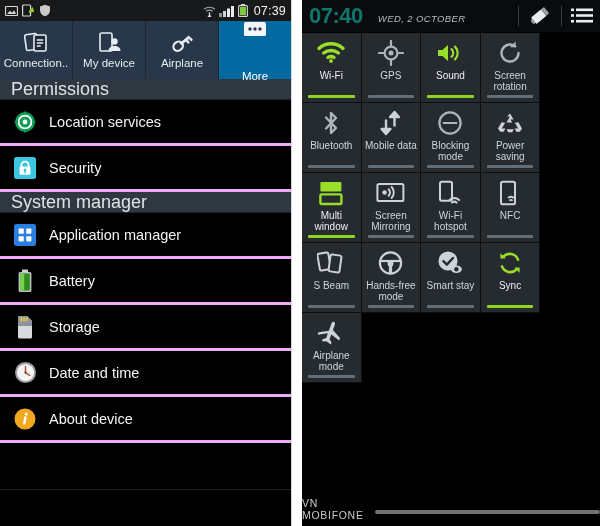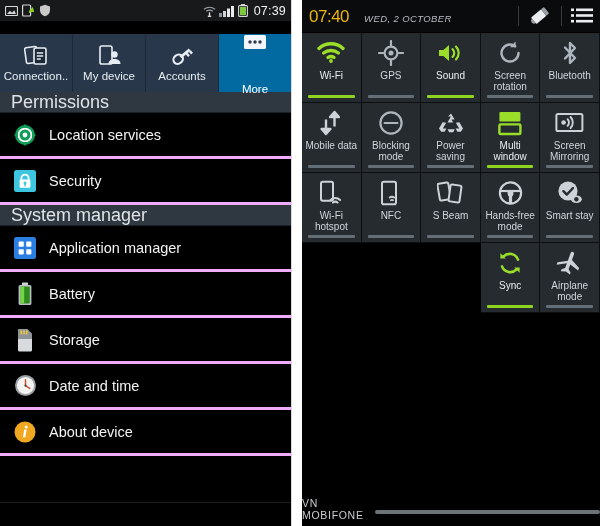--- a/index.html
+++ b/index.html
@@ -8,21 +8,21 @@
 
   
   .left-phone{position:absolute;left:0;top:0;width:292px;height:526px;background:#000;
     border-right:1px solid #d9d9d9;box-sizing:border-box;overflow:hidden;}
 
   .statusbar{height:21px;background:#17191b;display:flex;align-items:center;padding:0 5px;box-sizing:border-box;}
   .sb-left{display:flex;align-items:center;gap:4px;}
   .sb-right{margin-left:auto;display:flex;align-items:center;gap:3px;}
   .sb-time{color:#f2f2f2;font-size:12.5px;letter-spacing:.2px;margin-left:3px;}
 
-  .tabbar{height:58px;display:flex;background:#28384a;margin-top:13px;}
+  .tabbar{height:58px;display:flex;background:#28384a;}
   .tab{flex:1;display:flex;flex-direction:column;align-items:center;justify-content:center;
        gap:2px;position:relative;box-sizing:border-box;}
   .tab + .tab{border-left:1px solid #1d2935;}
   .tab.active{background:#0369a1;gap:29px;}
   .tab-label{color:#e6ecf2;font-size:11.5px;white-space:nowrap;}
   .tab.active .tab-label{color:#ffffff;}
   .tab-ico{height:24px;display:flex;align-items:flex-end;justify-content:center;}
 
   .section-head{height:21px;background:#2f3841;display:flex;align-items:center;
       padding-left:11px;box-sizing:border-box;border-bottom:1px solid #1b2127;}
@@ -31,26 +31,26 @@
   .listrow{height:46px;display:flex;align-items:center;padding-left:12px;
       box-sizing:border-box;border-bottom:3px solid #f0abfc;background:#000;}
   .listrow .ri{width:26px;height:26px;display:flex;align-items:center;justify-content:center;flex:0 0 26px;}
   .listrow .rl{color:#f3f3f3;font-size:14.5px;margin-left:11px;}
   .list-filler{border-bottom:1px solid #1e1e1e;background:#000;}
 
   
   .right-phone{position:absolute;left:302px;top:0;width:298px;height:526px;background:#000;overflow:hidden;}
   .qs-header{height:33px;background:#0a0b0c;display:flex;align-items:center;padding:0 7px;
       box-sizing:border-box;border-bottom:1px solid #000;}
-  .qs-clock{color:#eab308;font-size:17px;font-weight:normal;letter-spacing:-.5px;line-height:1;}
+  .qs-clock{color:#0f766e;font-size:22px;font-weight:bold;letter-spacing:-.5px;line-height:1;}
   .qs-date{color:#b6bcc2;font-size:9.5px;letter-spacing:.4px;margin-left:15px;margin-top:5px;font-style:italic;}
   .qs-hactions{margin-left:auto;display:flex;align-items:center;height:100%;}
   .qs-div{width:1px;height:20px;background:#3a3d40;margin:0 9px;}
 
-  .tilegrid{display:flex;flex-wrap:wrap;width:298px;background:#000;justify-content:flex-end;}
+  .tilegrid{display:flex;flex-wrap:wrap;width:277px;background:#000;}
   .tile{width:59.6px;height:70px;background:#262b30;box-sizing:border-box;
      display:flex;flex-direction:column;align-items:center;position:relative;
      border-right:1px solid #0c0e10;border-bottom:1px solid #0c0e10;overflow:hidden;}
   .tile .t-ico{height:34px;display:flex;align-items:center;justify-content:center;margin-top:3px;}
   .tile .t-lab{color:#cfd6dc;font-size:10px;line-height:11px;text-align:center;padding:0 2px;}
   .tile .t-bar{position:absolute;left:6px;right:6px;bottom:4px;height:3px;background:#646e77;border-radius:1px;}
   .tile.on .t-bar{background:#8fd420;}
   .tile.on .t-lab{color:#e9eef2;}
 
   .qs-body{background:#000;flex:1;}
@@ -140,21 +140,21 @@
         <span class="tab-ico">
           <svg width="25" height="24" viewBox="0 0 25 24">
               <g transform="rotate(-40 12 12)">
                 <ellipse cx="7" cy="12" rx="5" ry="4.3" fill="none" stroke="#e7edf3" stroke-width="2.2"></ellipse>
                 <rect x="10" y="10.6" width="12" height="2.8" fill="#e7edf3"></rect>
                 <rect x="16" y="13.2" width="2.4" height="3.4" fill="#e7edf3"></rect>
                 <rect x="20" y="13.2" width="2.4" height="3.4" fill="#e7edf3"></rect>
               </g>
             </svg>
         </span>
-        <span class="tab-label">Accounts</span>
+        <span class="tab-label">Airplane</span>
       </div>
       <div class="tab active">
         <span class="tab-ico">
           <svg width="26" height="22" viewBox="0 0 26 22">
               <rect x="2" y="3" width="22" height="14" rx="1.5" fill="#f2f6fa"></rect>
               <circle cx="8" cy="10" r="1.7" fill="#2d3b4c"></circle>
               <circle cx="13" cy="10" r="1.7" fill="#2d3b4c"></circle>
               <circle cx="18" cy="10" r="1.7" fill="#2d3b4c"></circle>
             </svg>
         </span>

